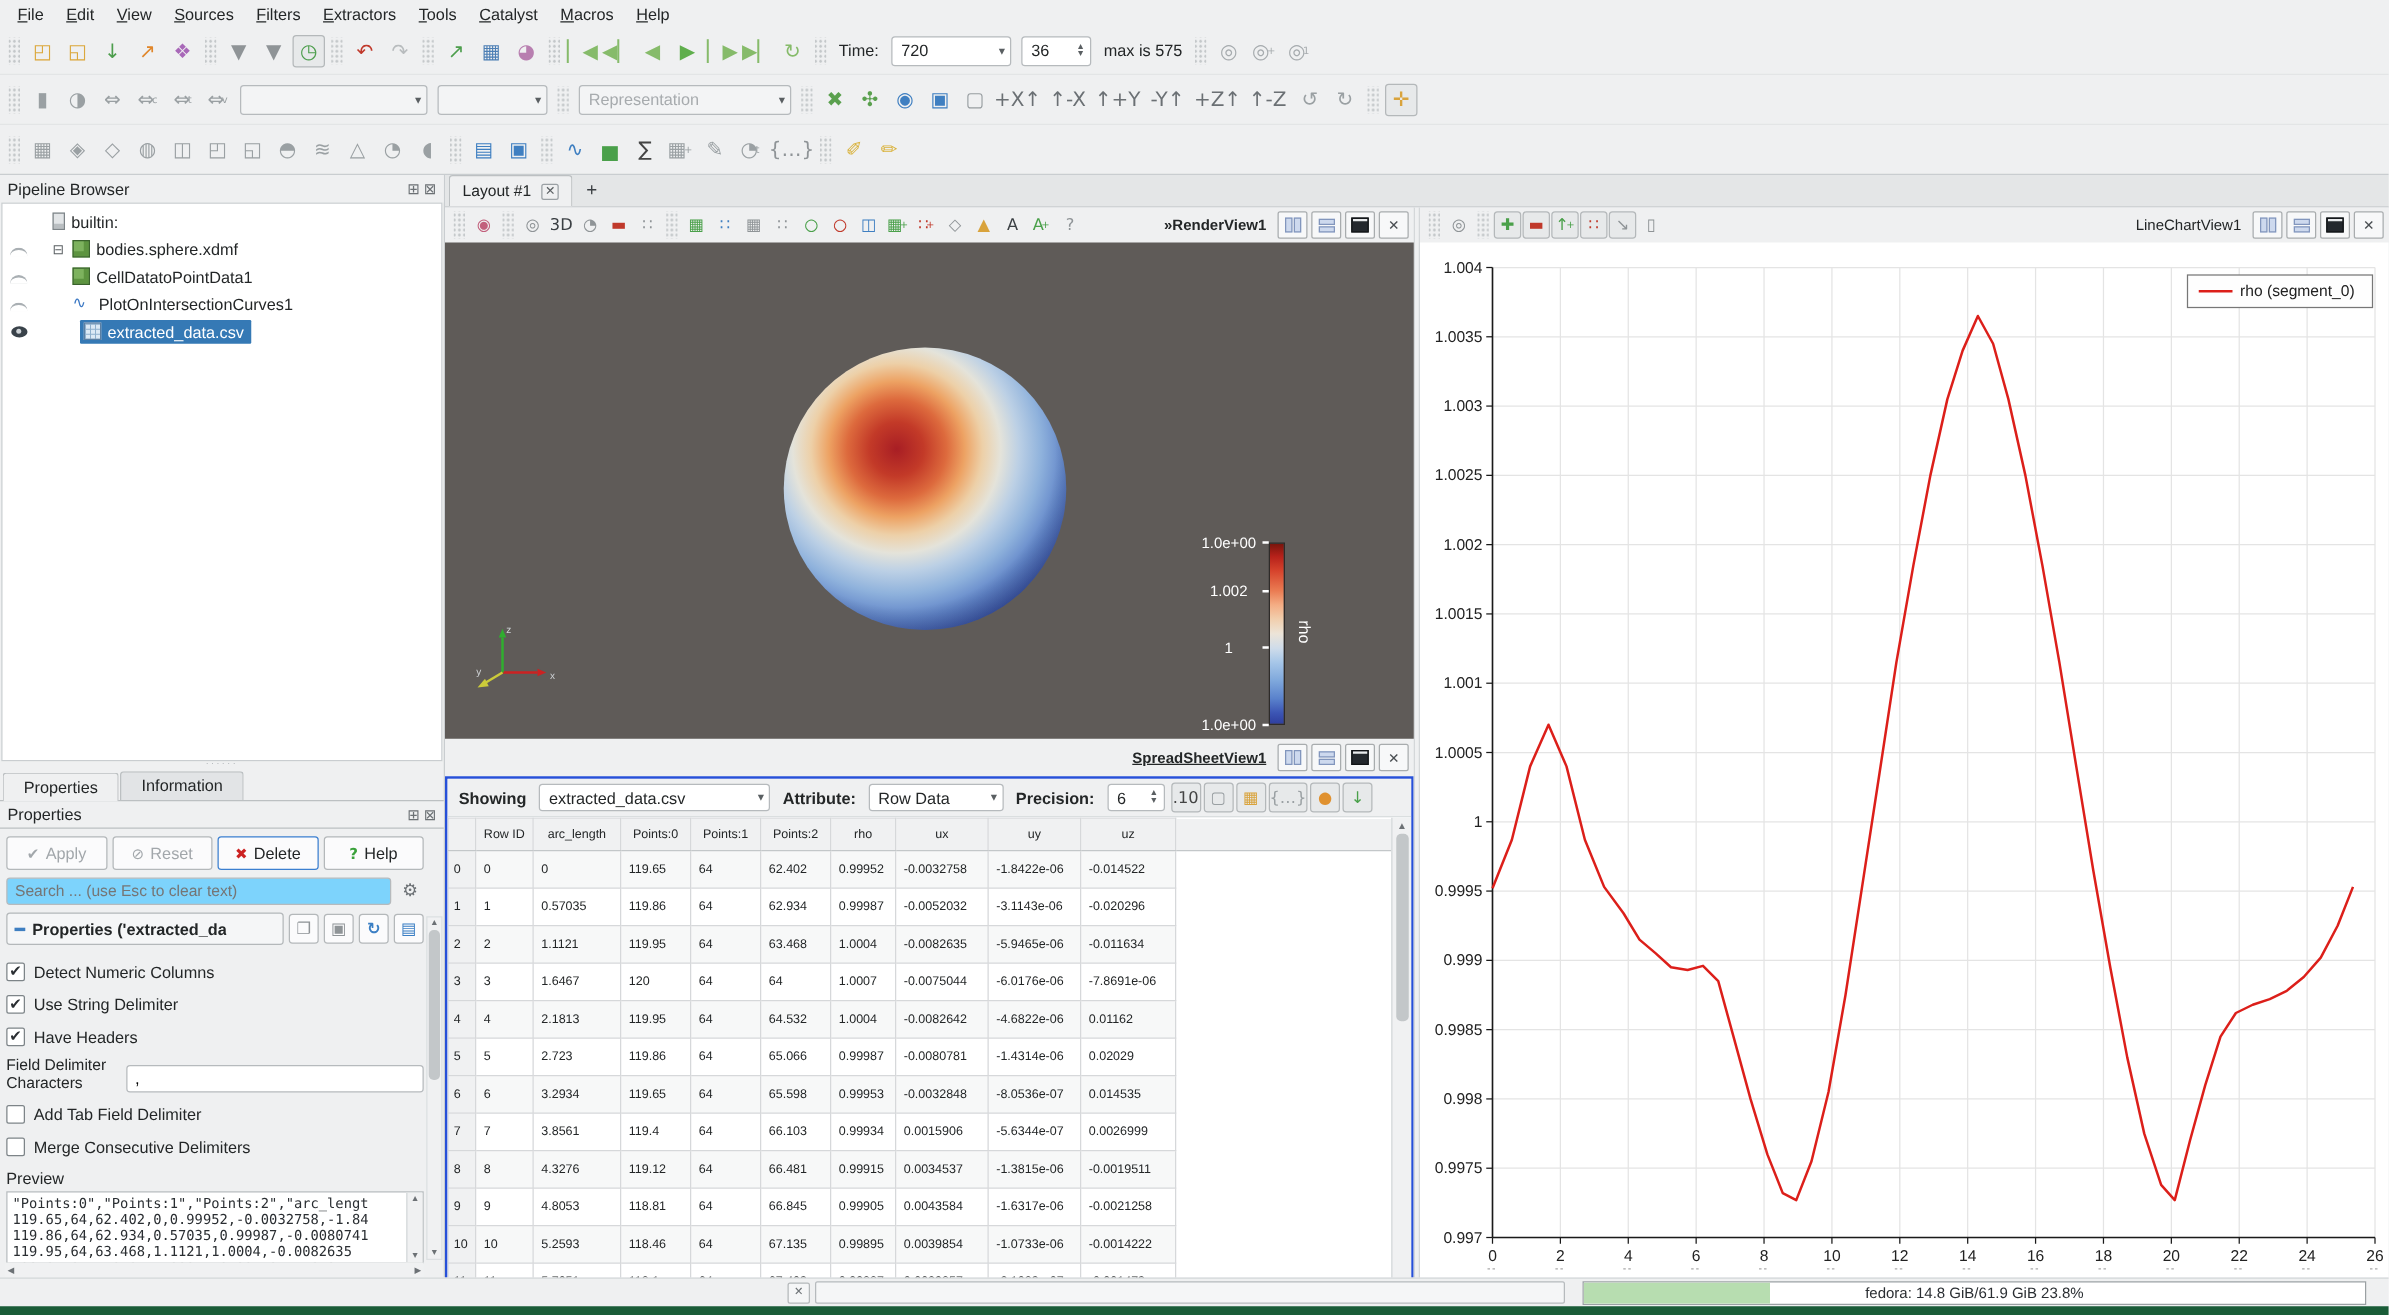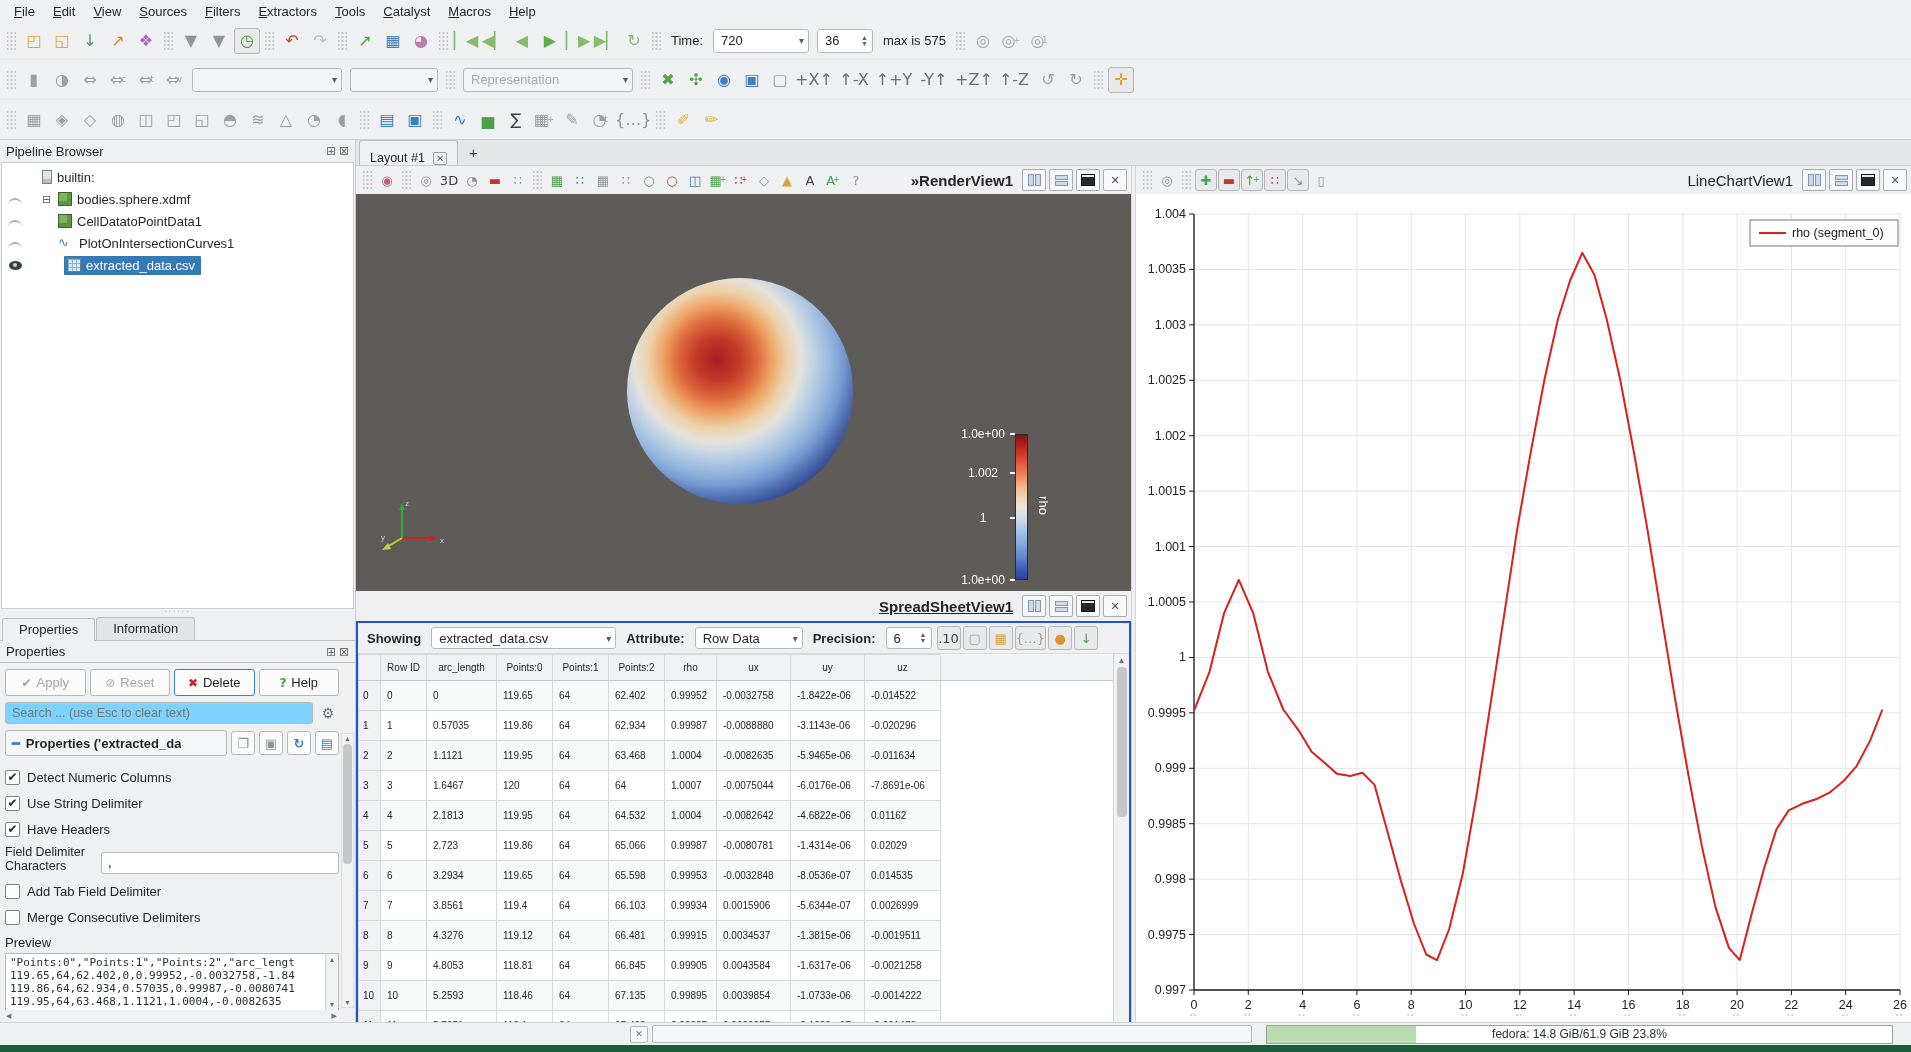--- a/index.html
+++ b/index.html
@@ -69,29 +69,29 @@
 .prevlabel{margin:4px 0 3px}
 .prevbox{position:relative;height:58px;border:1px solid #b6babd;background:#fff;overflow:hidden;padding:2px 16px 0 4px}
 .prevbox pre{font-family:"DejaVu Sans Mono",monospace;font-size:11px;line-height:13px;color:#2a2e32}
 .minivscroll{position:absolute;right:0;top:0;bottom:0;width:13px;background:#f0f1f2;border-left:1px solid #d4d7d9;display:flex;flex-direction:column;justify-content:space-between;align-items:center;font-size:7px;color:#6c7175;padding:2px 0}
 .props-vscroll{position:absolute;right:1px;top:70px;bottom:14px;width:13px;background:#f0f1f2;border:1px solid #dcdfe1;display:flex;flex-direction:column;align-items:center;font-size:7px;color:#6c7175;padding:1px 0}
 .props-vscroll .thumb{width:9px;height:120px;background:#c3c7c9;border-radius:4px;margin-top:2px}
 .props-hscroll{position:absolute;left:4px;right:16px;bottom:0;height:12px;background:#f0f1f2;display:flex;justify-content:space-between;align-items:center;font-size:7px;color:#6c7175;padding:0 2px}
 
 .views{flex:1;display:flex;flex-direction:column}
 .tabbar{height:28px;display:flex;align-items:flex-end;background:#e4e6e7;padding-left:3px;gap:2px;border-bottom:1px solid #c9cdd0}
-.tab{display:flex;align-items:flex-end;gap:8px;height:25px;padding:0 10px;background:#eff0f1;border:1px solid #bcc0c2;border-bottom:none;border-radius:3px 3px 0 0;font-size:12.5px}
+.tab{display:flex;align-items:center;gap:8px;height:25px;padding:0 10px;background:#eff0f1;border:1px solid #bcc0c2;border-bottom:none;border-radius:3px 3px 0 0;font-size:12.5px}
 .tabclose{font-size:10px;color:#5a5f62;border:1px solid #9aa0a4;border-radius:2px;padding:0 2px;font-family:"DejaVu Sans",sans-serif}
 .tab-add{width:26px;height:25px;display:flex;align-items:center;justify-content:center;font-size:15px;color:#3a3f43}
 .viewsrow{flex:1;display:flex}
 .center{width:775px;display:flex;flex-direction:column}
 .vsplit{width:5px;background:#eff0f1;border-left:1px solid #d4d7d9;border-right:1px solid #d4d7d9}
 .rightcol{flex:1;display:flex;flex-direction:column}
 .viewbar{height:28px;display:flex;align-items:center;padding:0 4px;background:#eff0f1;gap:1px}
-.viewname{margin-left:auto;font-size:15px;font-weight:bold;margin-right:5px;white-space:nowrap}
+.viewname{margin-left:auto;font-size:12px;font-weight:bold;margin-right:5px;white-space:nowrap}
 .viewname.plain{font-weight:normal}
 .underline{text-decoration:underline}
 .winbtns{display:flex;flex:none}
 .winbtn{width:24px;height:22px;border:1px solid #a8acae;background:#f7f8f9;border-radius:2px;display:inline-flex;align-items:center;justify-content:center;margin-left:3px;font-size:11px;color:#4a4f53;font-family:"DejaVu Sans",sans-serif}
 .wb-h{display:flex;gap:1px}.wb-h i{display:block;width:6px;height:12px;background:#cdd9ee;border:1px solid #8296bd}
 .wb-v{display:flex;flex-direction:column;gap:1px}.wb-v i{display:block;width:13px;height:5px;background:#cdd9ee;border:1px solid #8296bd}
 .wb-max{width:14px;height:12px;background:#23282d;border:1px solid #101316;box-shadow:inset 0 2px 0 #e8eaec}
 .renderview{position:relative;height:397px;background:#5f5b58;overflow:hidden}
 .colorbar{position:absolute;left:600px;top:232px;width:190px;height:170px;color:#fff;font-size:12px}
 .cbar{position:absolute;left:59px;top:8px;width:13px;height:146px;border:1px solid #2e2b29;background:linear-gradient(to bottom,#79150c 0%,#b6211a 7%,#d6432c 15%,#ea7b52 26%,#f4ad84 34%,#f1cfae 42%,#ece4d8 50%,#cfdcea 58%,#a6c6e8 66%,#7fa8dc 76%,#5a82cc 86%,#3c55b4 94%,#2f3f9e 100%)}
@@ -597,21 +597,21 @@
                       <td class="filler"></td>
                     </tr>
                     <tr>
                       <th>1</th>
                       <td>1</td>
                       <td>0.57035</td>
                       <td>119.86</td>
                       <td>64</td>
                       <td>62.934</td>
                       <td>0.99987</td>
-                      <td>-0.0088880</td>
+                      <td>-0.0052032</td>
                       <td>-3.1143e-06</td>
                       <td>-0.020296</td>
                       <td class="filler"></td>
                     </tr>
                     <tr>
                       <th>2</th>
                       <td>2</td>
                       <td>1.1121</td>
                       <td>119.95</td>
                       <td>64</td>

